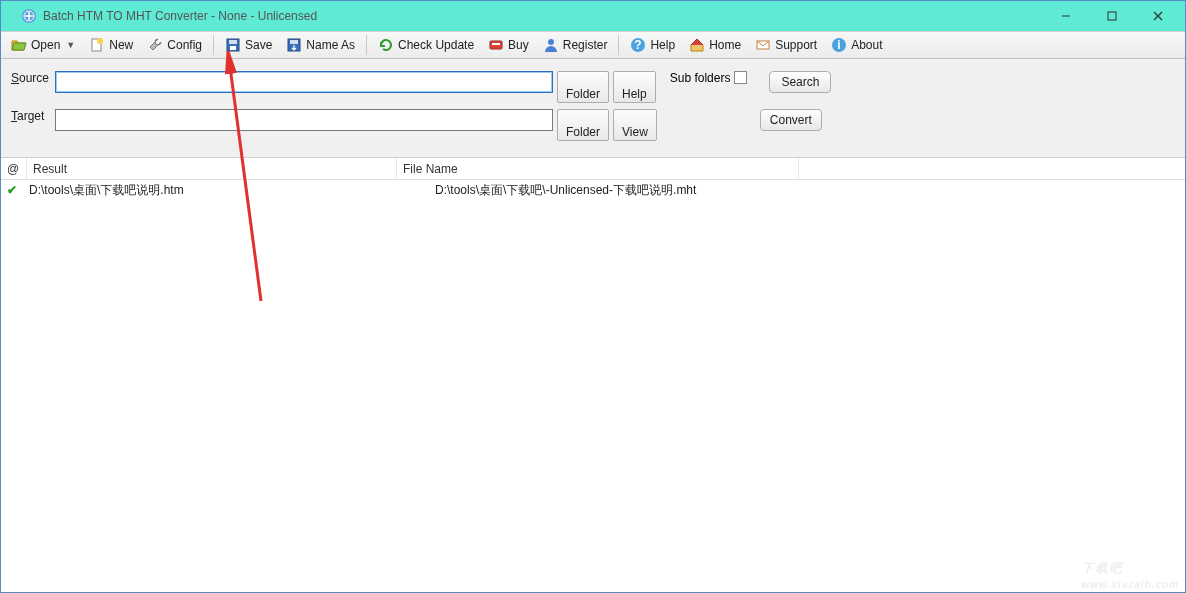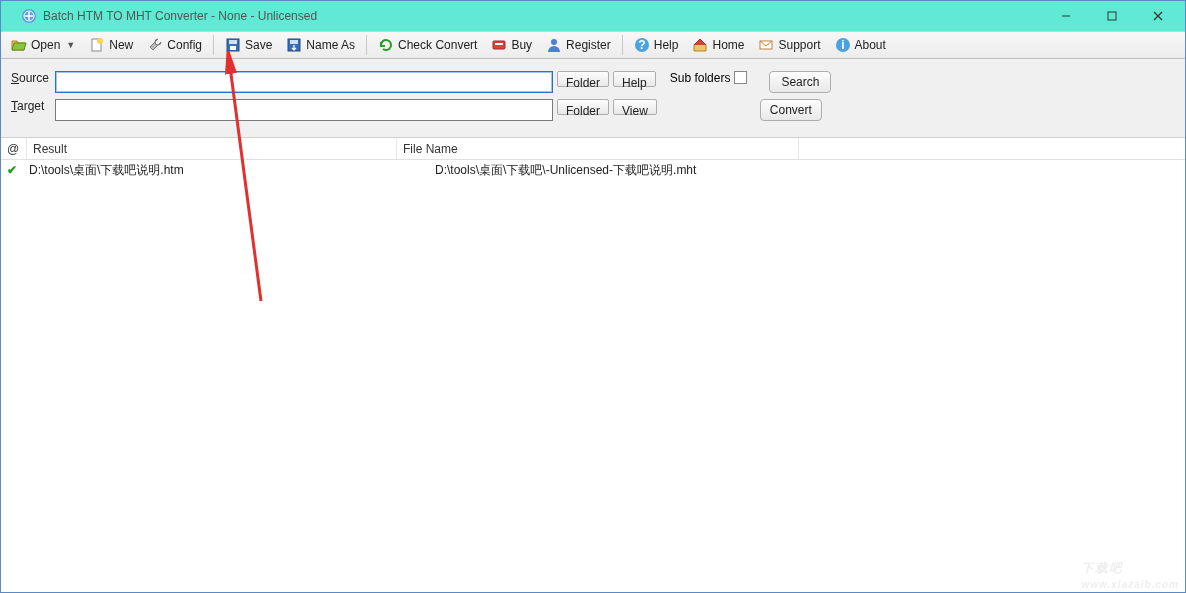--- a/index.html
+++ b/index.html
@@ -12,21 +12,21 @@
   .toolbar { height: 28px; background: linear-gradient(#f7f7f7,#ececec); border-top: 1px solid #d0d0d0; border-bottom: 1px solid #c0c0c0; display: flex; align-items: center; padding: 12px 4px; gap: 2px; }
   .tbtn { display: flex; align-items: center; height: 22px; padding: 0 6px; border-radius: 2px; color: #222; gap: 4px; }
   .tsep { width: 1px; height: 20px; background: #c8c8c8; margin: 0 3px; }
   .drop { font-size: 9px; color: #555; padding-left: 2px; }
   .form { background: #f0f0f0; border-bottom: 1px solid #d0d0d0; padding: 6px 10px 10px 10px; }
   .row { display: flex; margin: 6px 0; }
   .lbl { width: 44px; color: #222; }
   .lbl u { text-decoration: underline; }
   .txt { height: 22px; border: 1px solid #7a7a7a; background: #fff; padding: 0 4px; }
   .txt.focus { border: 1px solid #2a6fc9; box-shadow: inset 0 0 0 1px #9ec6ef; }
-  .smbtn { height: 16px; border: 1px solid #adadad; background: linear-gradient(#fdfdfd,#e8e8e8); padding: 4px 8px; margin-left: 4px; color: #222; border-radius: 2px; }
+  .smbtn { height: 24px; border: 1px solid #adadad; background: linear-gradient(#fdfdfd,#e8e8e8); padding: 15px 8px; margin-left: 4px; color: #222; border-radius: 2px; }
   .bigbtn { height: 22px; width: 62px; border: 1px solid #adadad; background: linear-gradient(#fdfdfd,#e8e8e8); color: #222; border-radius: 4px; }
   .chk { width: 13px; height: 13px; border: 1px solid #888; background: #fff; margin-left: 4px; }
   .grid-head { display: flex; height: 22px; background: #fff; border-bottom: 1px solid #e0e0e0; align-items: center; }
   .gh { padding: 0 6px; color: #333; border-right: 1px solid #e8e8e8; height: 100%; display: flex; align-items: center; }
   .grid-row { display: flex; height: 20px; align-items: center; color: #222; }
   .gc { padding: 0 6px; }
   .check { width: 22px; display: flex; justify-content: center; color: #1a9e1a; font-weight: bold; }
   .arrow-svg { position: absolute; left: 210px; top: 50px; pointer-events: none; }
   .watermark { position: absolute; right: 6px; bottom: 2px; font-size: 28px; color: #eee; font-weight: bold; font-style: italic; letter-spacing: 2px; }
   .watermark small { display:block; font-size:10px; text-align:right; color:#eee; letter-spacing:1px;}
@@ -99,21 +99,21 @@
         <path d="M8 8 L8 13 M6 11 L8 13 L10 11" stroke="#fff" stroke-width="1.2" fill="none"></path>
       </svg>
     <span>Name As</span>
   </div>
   <div class="tsep"></div>
   <div class="tbtn">
     <svg width="16" height="16">
         <path d="M3 8 A5 5 0 1 1 5 12" fill="none" stroke="#2a9d2a" stroke-width="2"></path>
         <path d="M3 5 L3 9 L7 9" fill="none" stroke="#2a9d2a" stroke-width="2"></path>
       </svg>
-    <span>Check Convert</span>
+    <span>Check Update</span>
   </div>
   <div class="tbtn">
     <svg width="16" height="16">
         <rect x="2" y="4" width="12" height="8" rx="1" fill="#d9423a" stroke="#a02a24"></rect>
         <rect x="4" y="6" width="8" height="2" fill="#fff"></rect>
       </svg>
     <span>Buy</span>
   </div>
   <div class="tbtn">
     <svg width="16" height="16">

